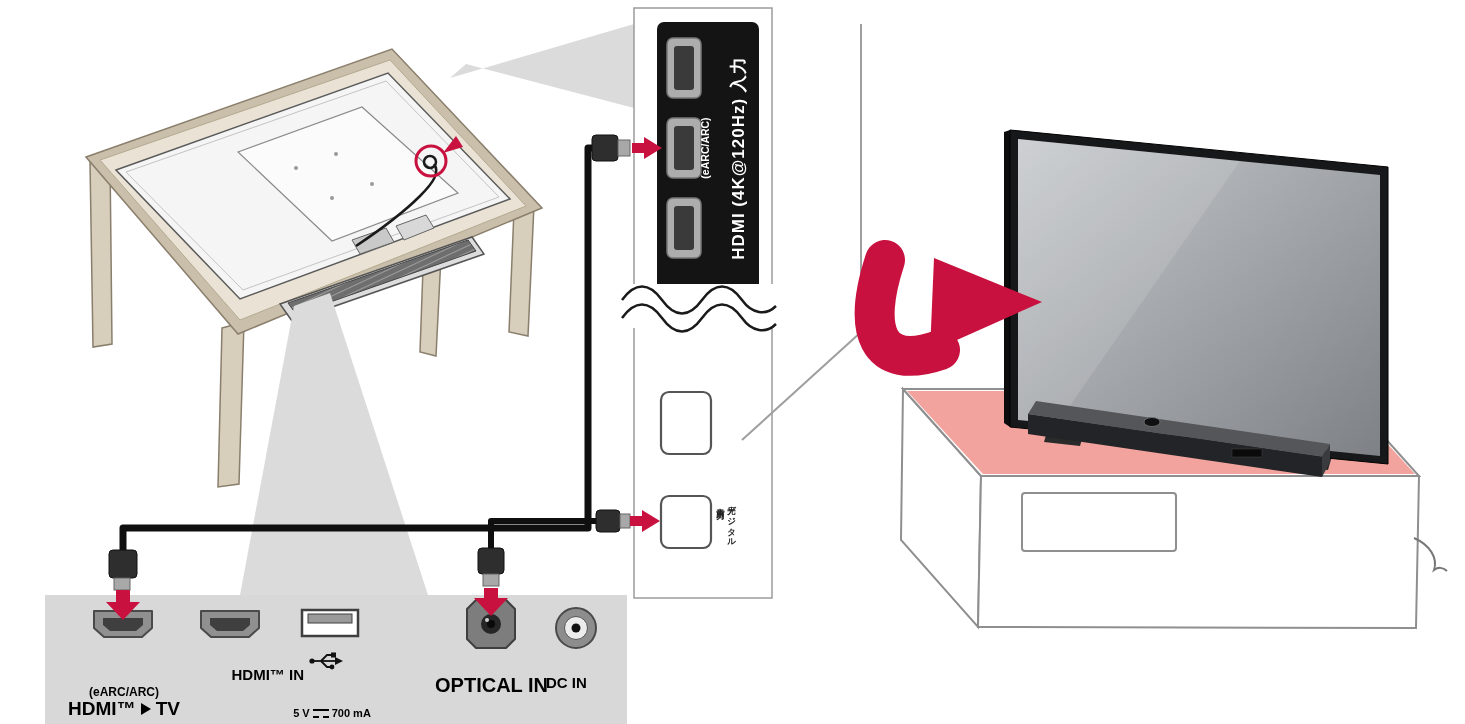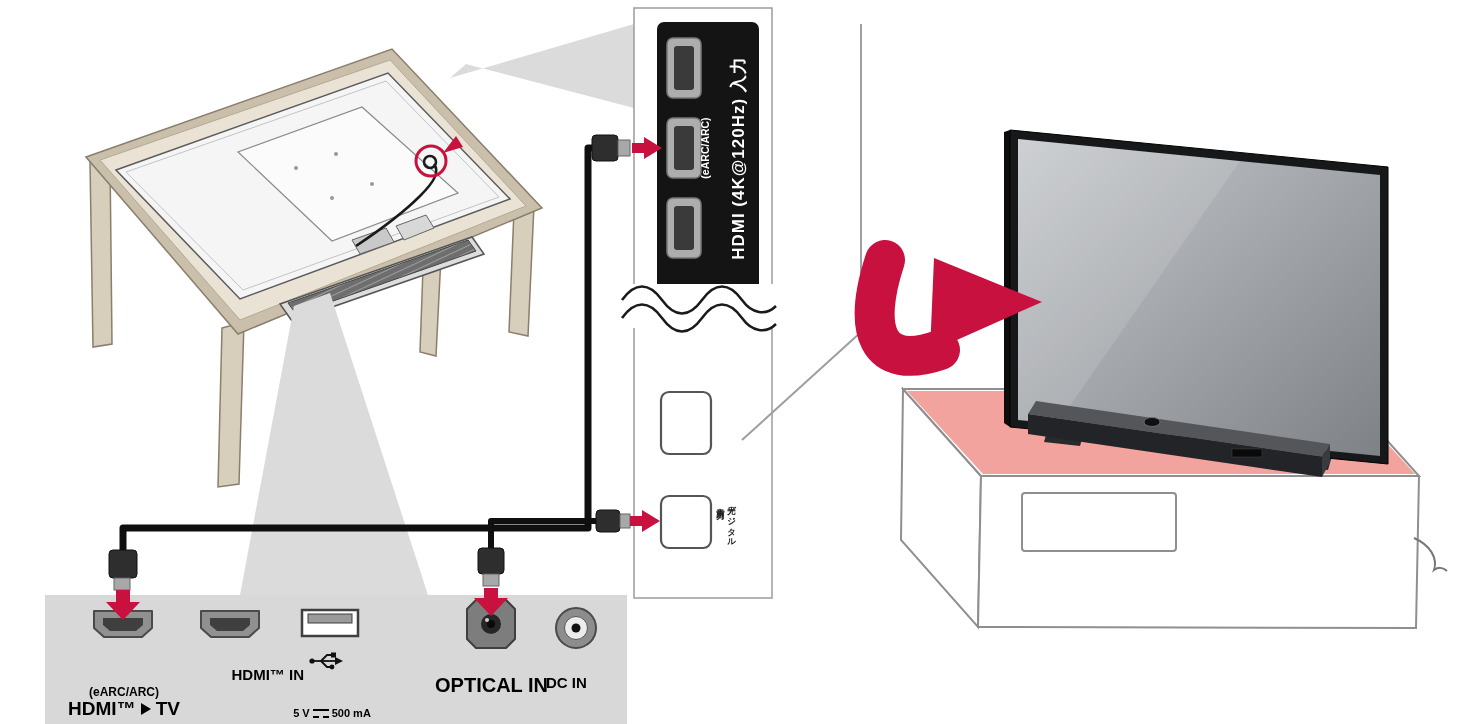--- a/index.html
+++ b/index.html
@@ -227,18 +227,18 @@
 <div class="lbl row" style="left:43px;top:698px;width:162px;font-size:19px;">
   <span>HDMI™</span>
   <span class="tri-right"></span>
   <span>TV</span>
 </div>
 <div class="lbl" style="left:43px;top:685px;width:162px;font-size:12px;text-align:center;">(eARC/ARC)</div>
 <div class="lbl" style="left:156px;top:666px;width:148px;font-size:15px;text-align:right;">HDMI™ IN</div>
 <div class="lbl row" style="left:282px;top:679px;width:100px;font-size:11px;gap:3px;margin-top:28px;">
   <span>5 V</span>
   <span class="dc-sym"></span>
-  <span>500 mA</span>
+  <span>700 mA</span>
 </div>
 <div class="lbl" style="left:432px;top:674px;width:116px;font-size:20px;text-align:right;">OPTICAL IN</div>
 <div class="lbl" style="left:546px;top:674px;width:62px;font-size:15px;text-align:left;">DC IN</div>
 
 </div>
 
 </body></html>

